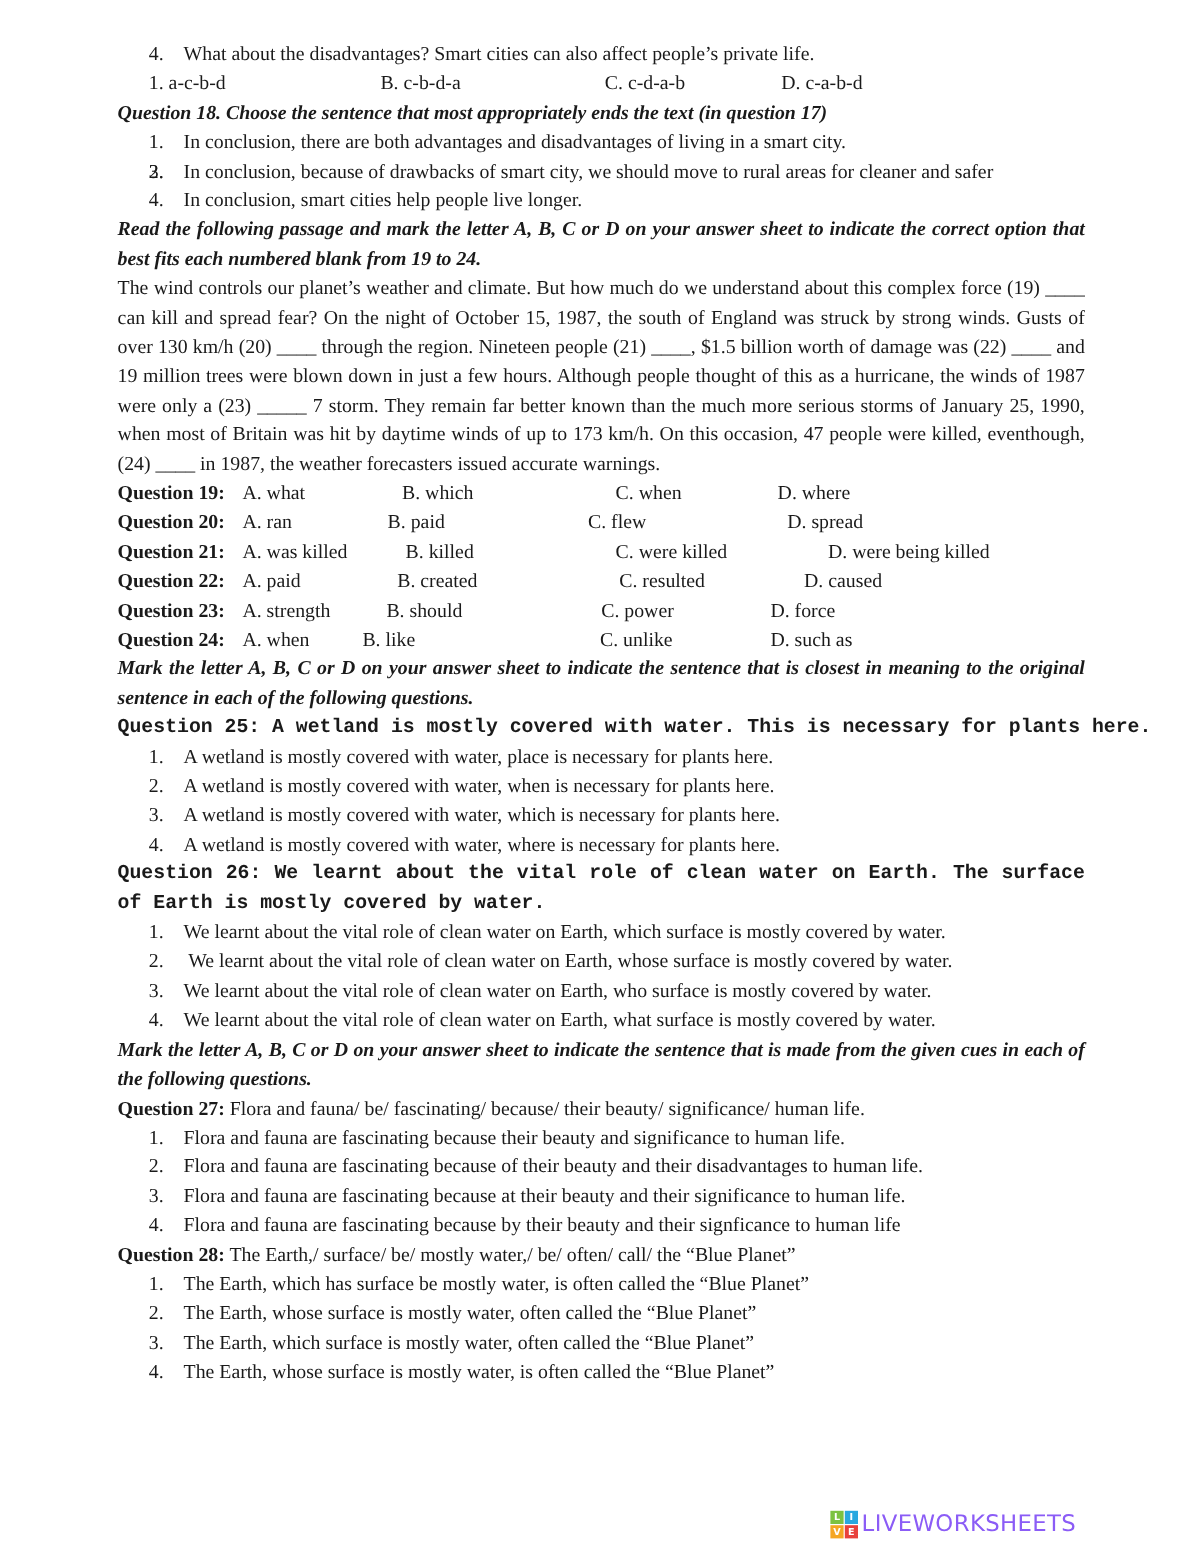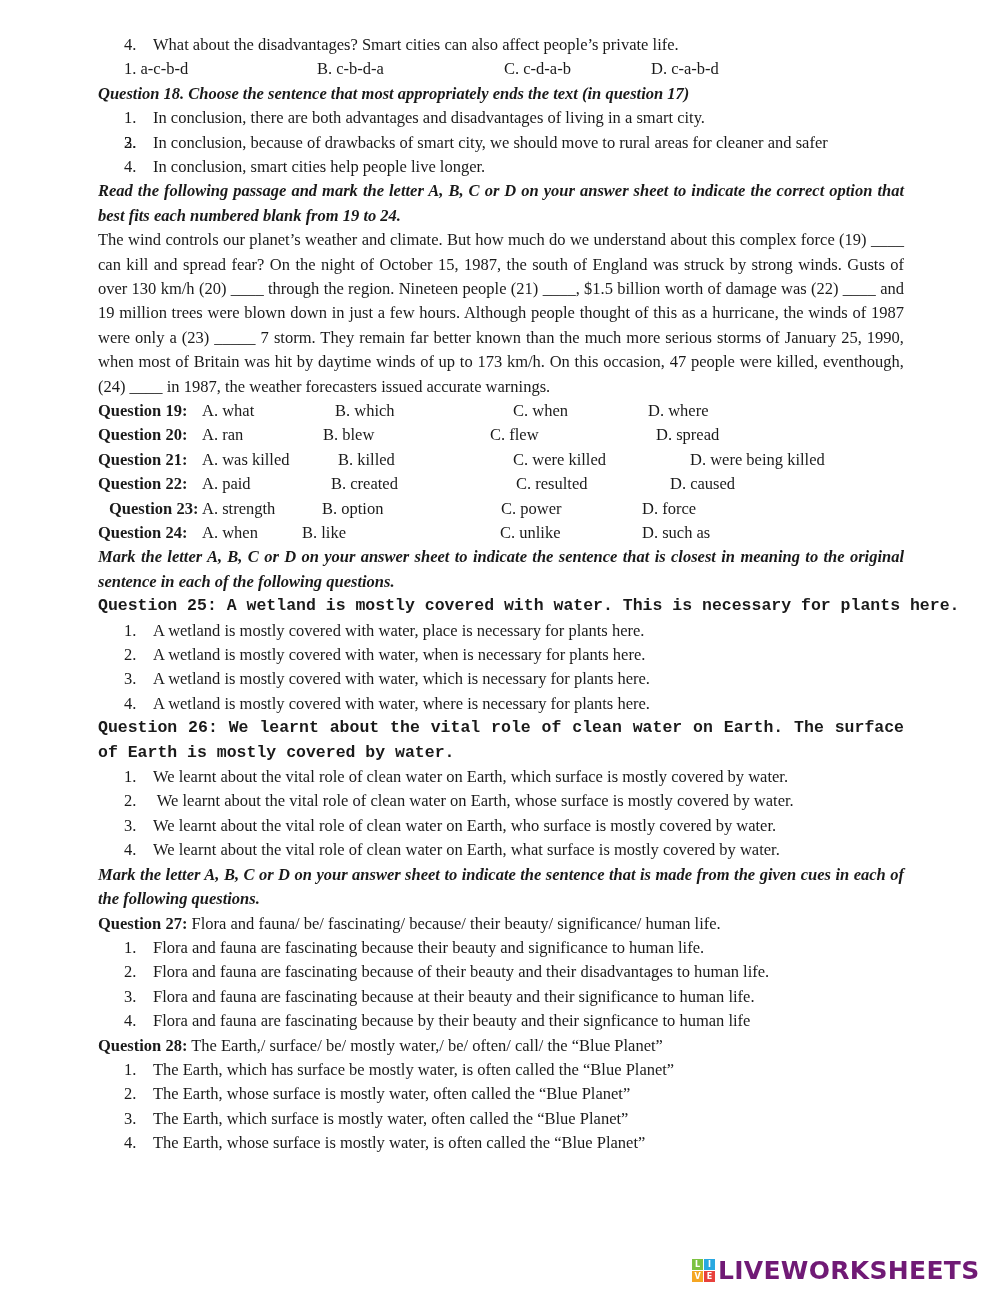--- a/index.html
+++ b/index.html
@@ -14,21 +14,21 @@
   .item.wrap { white-space: normal; }
   .instr { font-weight: bold; font-style: italic; text-align: justify; }
   .qhead { font-weight: bold; text-align: justify; font-family: Liberation Mono, monospace; }
   .passage { text-align: justify; }
   .opts { position: relative; height: 24.4px; white-space: nowrap; }
   .opts span { position: absolute; top: 0; }
   .b { font-weight: bold; }
   .logo { position: absolute; left: 692px; top: 1255px; height: 30px; display: flex; align-items: center; }
   .logo-blocks { display: grid; grid-template-columns: 11px 11px; grid-template-rows: 11px 11px; gap: 1px; margin-right: 3px; }
   .logo-blocks div { font-family: "DejaVu Sans", sans-serif; font-size: 8px; font-weight: bold; color: #fff; text-align: center; line-height: 11px; }
-  .logo-text { font-family: "DejaVu Sans", sans-serif; font-weight: bold; font-size: 25px; letter-spacing: 0.3px; color: #701a75; }
+  .logo-text { font-family: "DejaVu Sans", sans-serif; font-weight: normal; font-size: 19px; letter-spacing: 0.3px; color: #8b5cf6; }
 </style>
 </head>
 <body>
 
 <div class="page">
 
   <div class="line item">
     <span class="num">4.</span>
     <span>What about the disadvantages? Smart cities can also affect people’s private life.</span>
   </div>
@@ -51,42 +51,42 @@
   <div class="opts">
     <span class="b" style="left:0">Question 19:</span>
     <span style="left:104px">A. what</span>
     <span style="left:237px">B. which</span>
     <span style="left:415px">C. when</span>
     <span style="left:550px">D. where</span>
   </div>
   <div class="opts">
     <span class="b" style="left:0">Question 20:</span>
     <span style="left:104px">A. ran</span>
-    <span style="left:225px">B. blew</span>
+    <span style="left:225px">B. paid</span>
     <span style="left:392px">C. flew</span>
     <span style="left:558px">D. spread</span>
   </div>
   <div class="opts">
     <span class="b" style="left:0">Question 21:</span>
     <span style="left:104px">A. was killed</span>
     <span style="left:240px">B. killed</span>
     <span style="left:415px">C. were killed</span>
     <span style="left:592px">D. were being killed</span>
   </div>
   <div class="opts">
     <span class="b" style="left:0">Question 22:</span>
     <span style="left:104px">A. paid</span>
     <span style="left:233px">B. created</span>
     <span style="left:418px">C. resulted</span>
     <span style="left:572px">D. caused</span>
   </div>
   <div class="opts">
-    <span class="b" style="left:11px">Question 23:</span>
+    <span class="b" style="left:0">Question 23:</span>
     <span style="left:104px">A. strength</span>
-    <span style="left:224px">B. option</span>
+    <span style="left:224px">B. should</span>
     <span style="left:403px">C. power</span>
     <span style="left:544px">D. force</span>
   </div>
   <div class="opts">
     <span class="b" style="left:0">Question 24:</span>
     <span style="left:104px">A. when</span>
     <span style="left:204px">B. like</span>
     <span style="left:402px">C. unlike</span>
     <span style="left:544px">D. such as</span>
   </div>

